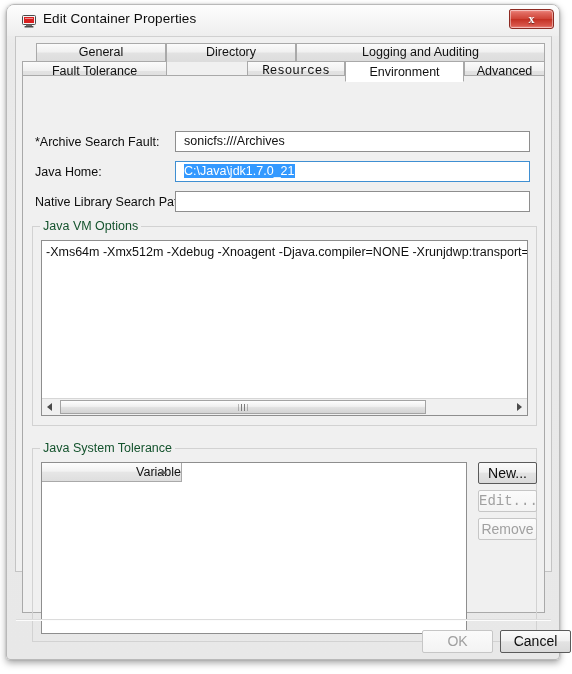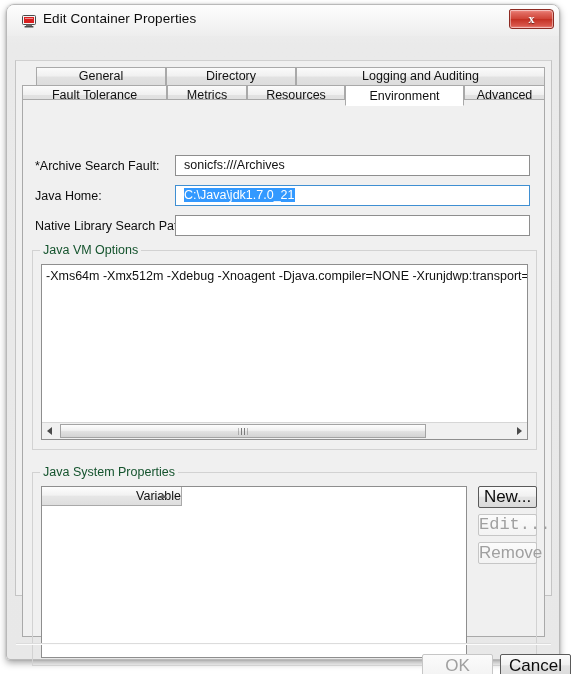--- a/index.html
+++ b/index.html
@@ -75,21 +75,20 @@
   .client {
     position: absolute;
     left: 8px;
     top: 31px;
     width: 537px;
     height: 536px;
     background: #f0f0f0;
     border: 1px solid #c4c4c4;
     border-top: 1px solid #d0d0d0;
     box-sizing: border-box;
-    margin-top: 24px;
   }
 
   
   .tabstrip {
     position: absolute;
     left: 6px;
     top: 6px;
     width: 523px;
     height: 36px;
   }
@@ -294,21 +293,21 @@
     border-bottom: 4px solid #646464;
   }
 
   
   .btn {
     position: absolute;
     box-sizing: border-box;
     background: linear-gradient(to bottom, #fbfbfb 0%, #f1f1f1 45%, #e3e3e3 52%, #dadada 100%);
     border: 1px solid #a4a4a4;
     border-radius: 2px;
-    font-size: 17px;
+    font-size: 14px;
     color: #0d0d0d;
     text-align: center;
     cursor: default;
     white-space: nowrap;
   }
   .btn.default-btn {
     border: 1px solid #5a5a5a;
   }
   .btn.disabled {
     color: #a0a0a0;
@@ -344,22 +343,21 @@
 
   <div class="client">
 
     <div class="tabstrip">
 
       <div class="tab row1" style="left:14px; width:130px;">General</div>
       <div class="tab row1" style="left:144px; width:130px;">Directory</div>
       <div class="tab row1" style="left:274px; width:249px;">Logging and Auditing</div>
 
       <div class="tab row2" style="left:0px; width:145px;">Fault Tolerance</div>
-      <div class="tab row2" style="left:145px; width:80px;">Metrics</div>
-      <div class="tab row2" style="left:225px; width:98px;">Resources</div>
+      <div class="tab row2" style="left:225px; width:98px;font-family:Liberation Mono, monospace;">Resources</div>
       <div class="tab row2 selected" style="left:323px; width:119px;">Environment</div>
       <div class="tab row2" style="left:442px; width:81px;">Advanced</div>
     </div>
 
     <div class="tabpanel">
 
       <div class="field-label" style="left:12px; top:59px;">*Archive Search Fault:</div>
       <div class="textbox" style="left:152px; top:55px; width:355px; height:21px;">sonicfs:///Archives</div>
 
       <div class="field-label" style="left:12px; top:89px;">Java Home:</div>
@@ -384,21 +382,21 @@
           <div class="hthumb" style="width:366px;">
             <span class="grip"></span>
           </div>
           <div class="arrow right">
             <span class="arrow-glyph"></span>
           </div>
         </div>
       </div>
 
       <div class="groupbox" style="left:9px; top:372px; width:505px; height:194px;">
-        <span class="group-title">Java System Properties</span>
+        <span class="group-title">Java System Tolerance</span>
       </div>
 
       <div class="table-wrap" style="left:18px; top:386px; width:426px; height:172px;">
         <div class="thead">
           <div class="th" style="width:140px;">
             <span>Variable</span>
             <span class="sort-arrow"></span>
           </div>
         </div>
         <div style="position:absolute;left:0;top:19px;width:100%;height:152px;background:#fff;"></div>

